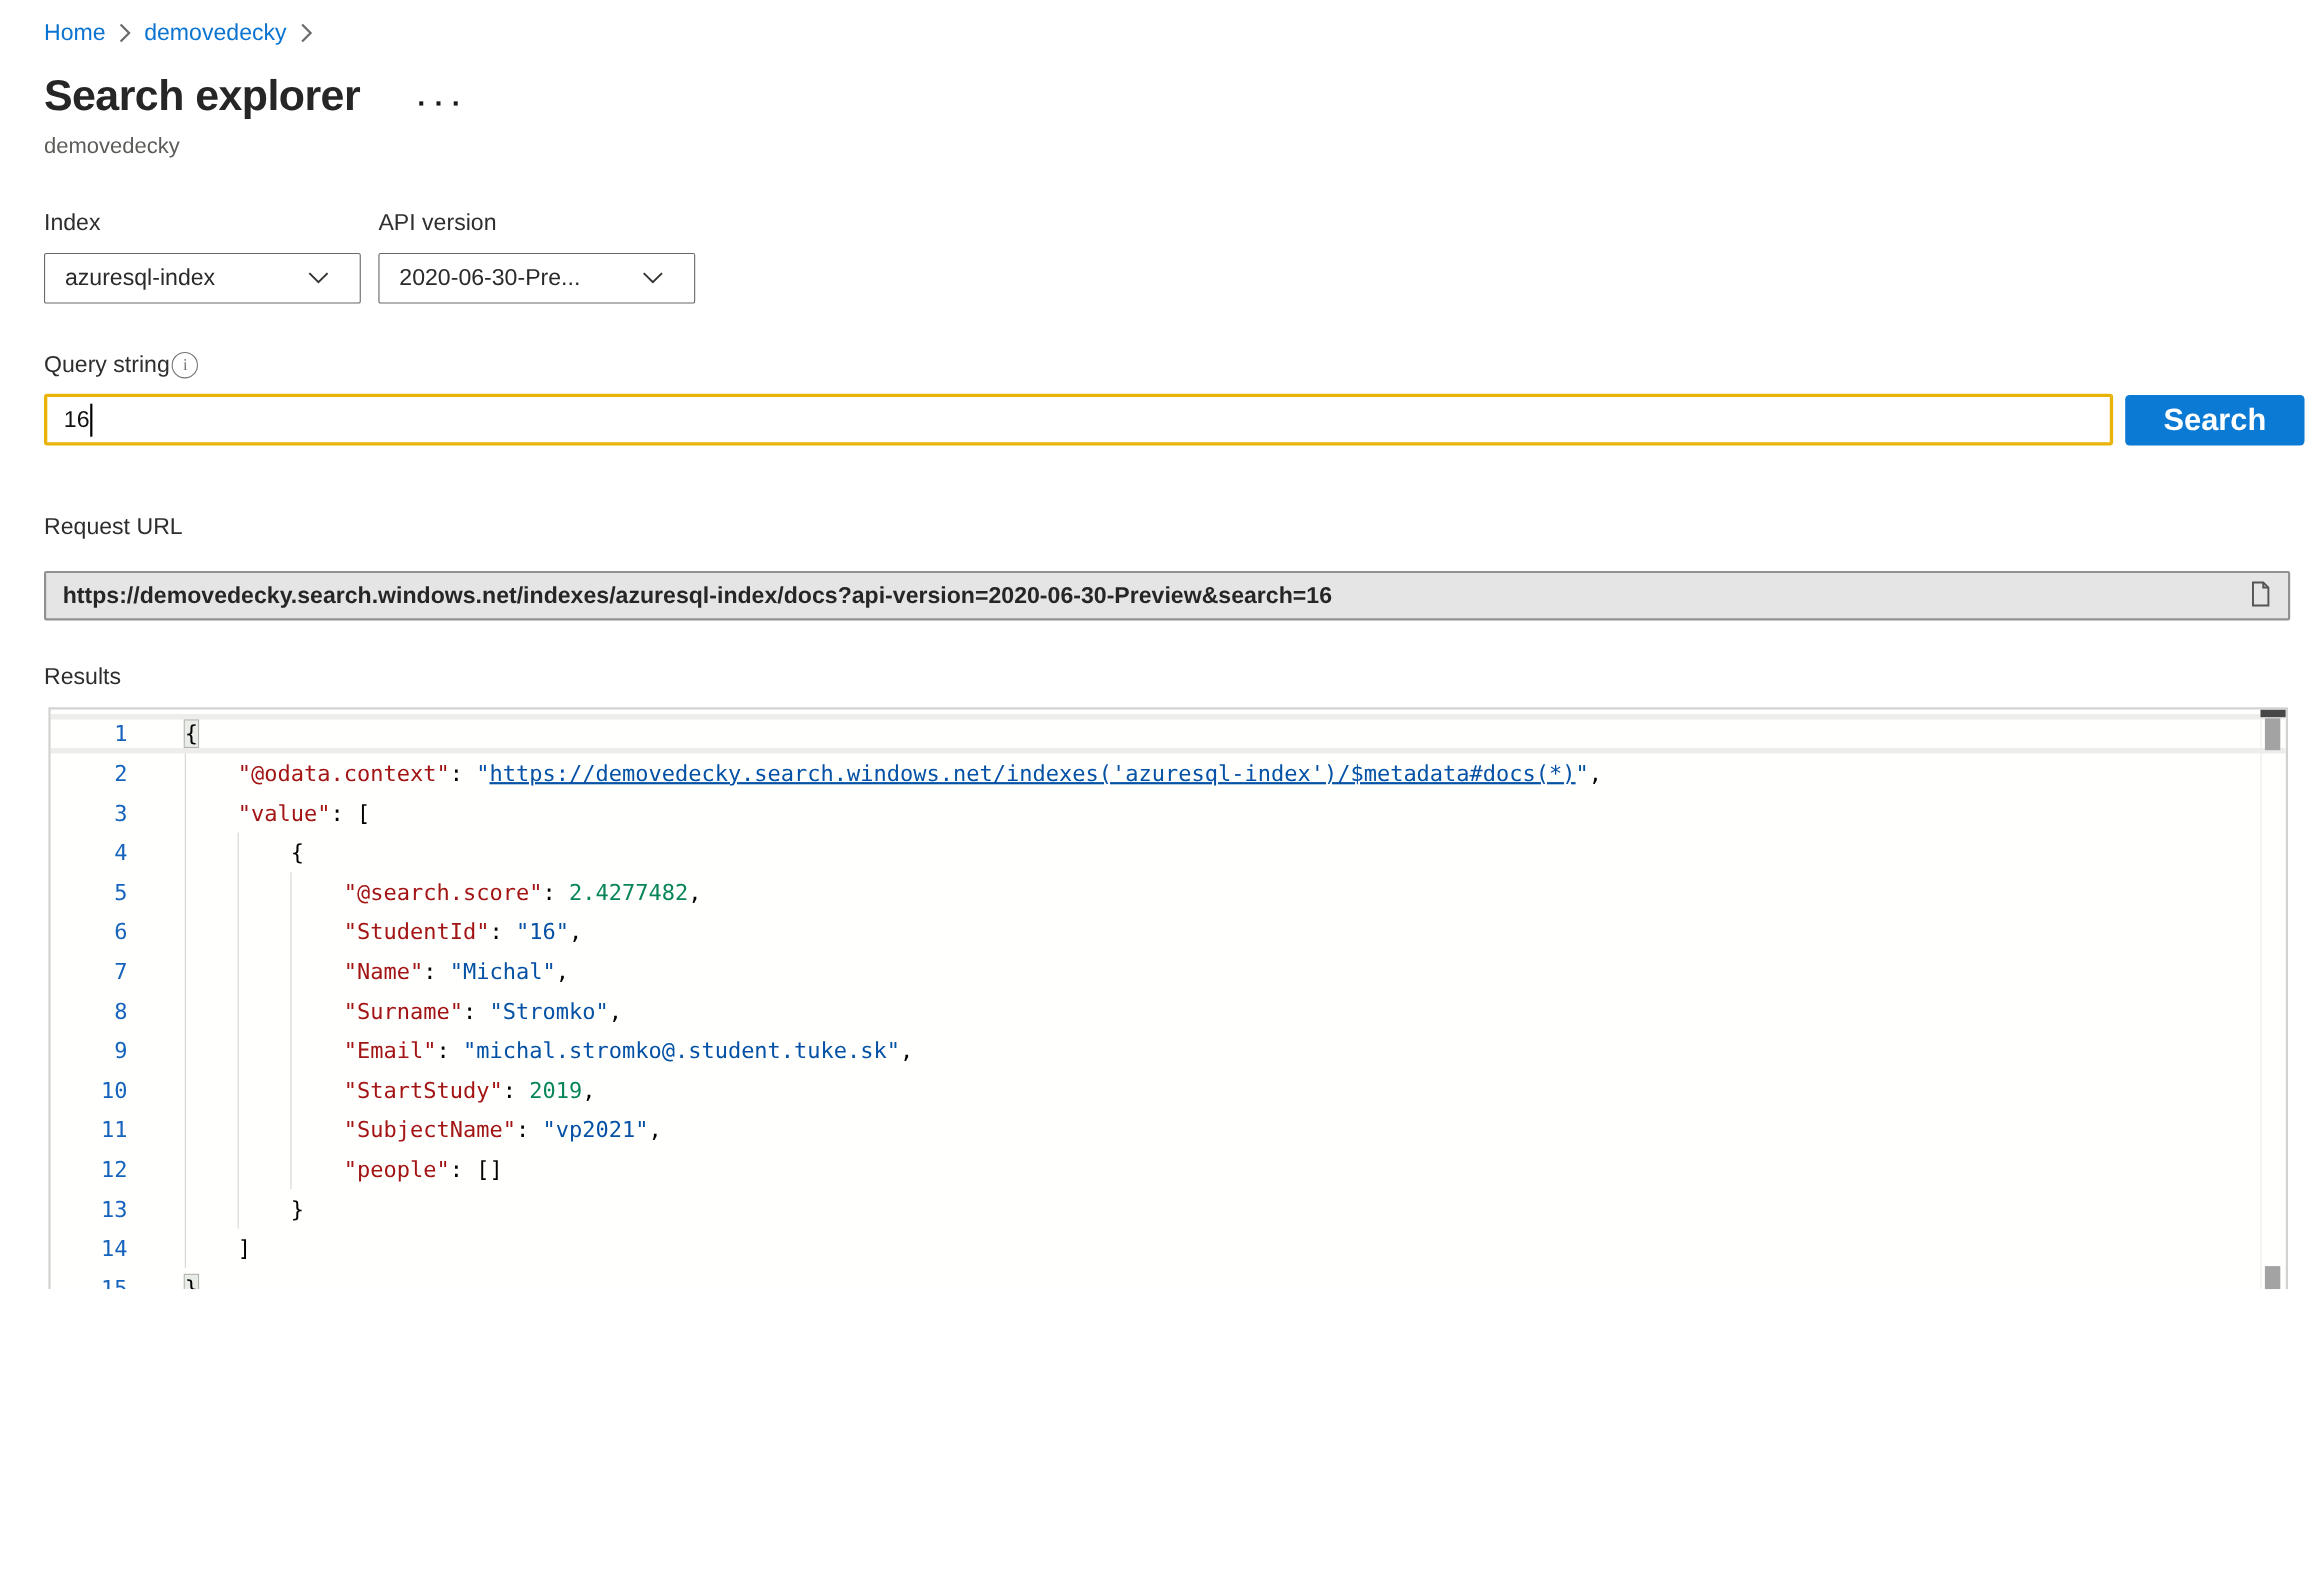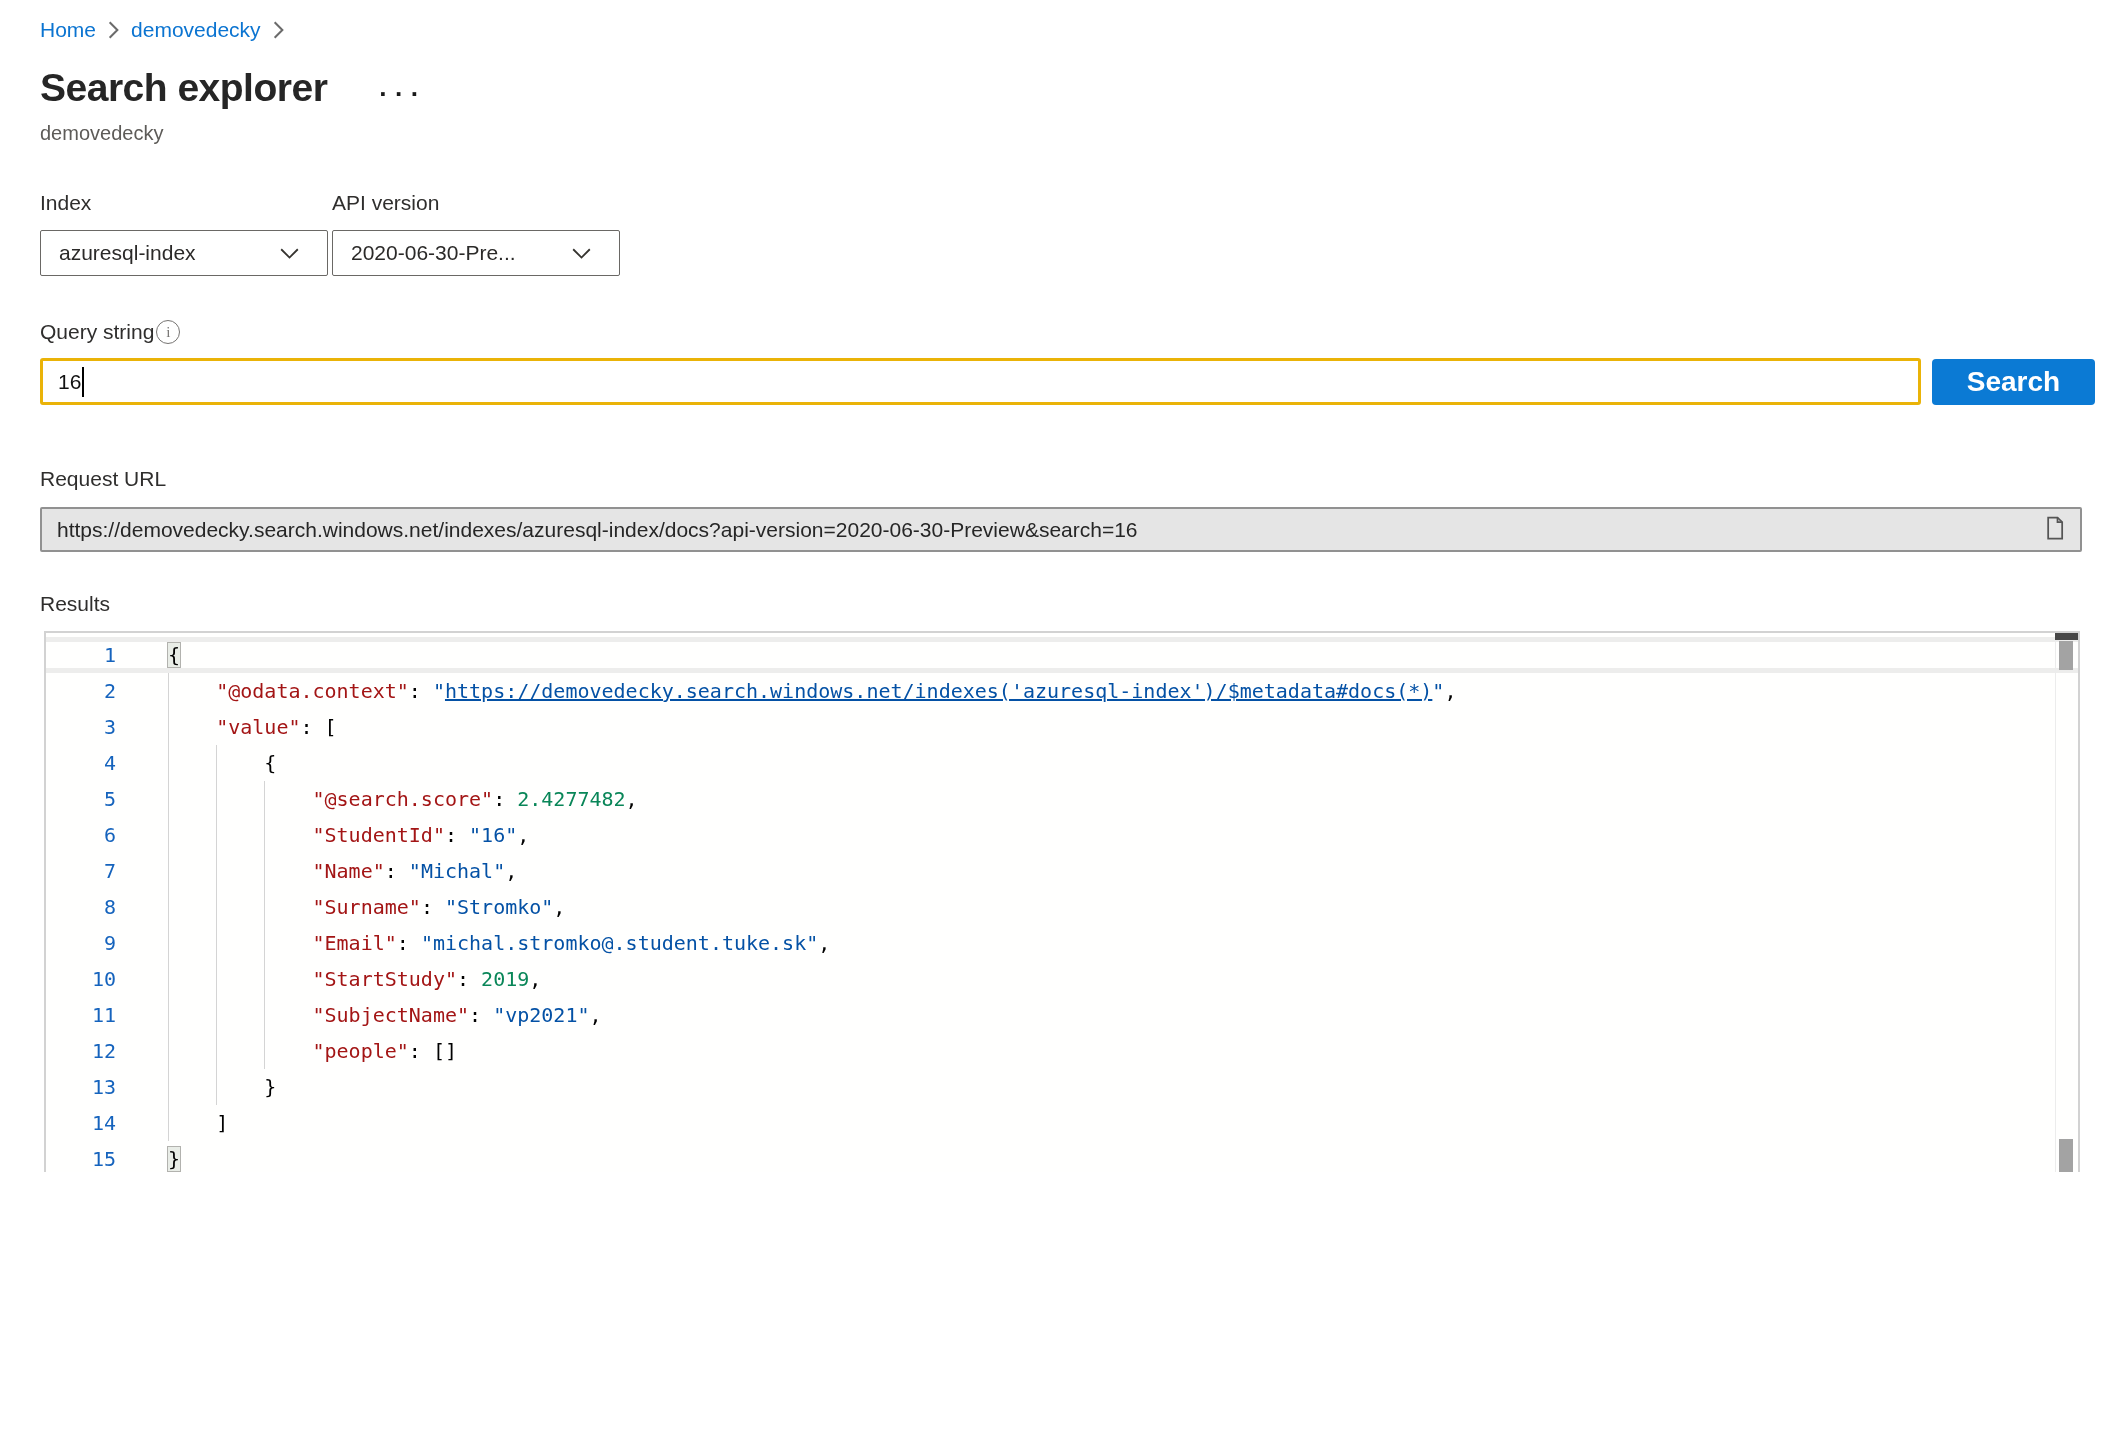--- a/index.html
+++ b/index.html
@@ -15,21 +15,21 @@
   .crumb { color:#0b74d1; text-decoration:none; cursor:pointer; }
   .crumb-sep { display:inline-flex; align-items:center; color:#6b6b6b; }
 
   
   .title-row { display:flex; align-items:flex-end; margin-top:24px; }
   .page-title { font-size:39px; font-weight:700; color:#262626; letter-spacing:-0.5px; }
   .more-btn { margin:0 0 6px 52px; font-size:26px; font-weight:700; letter-spacing:7px; color:#1a1a1a; cursor:pointer; line-height:20px; }
   .subtitle { margin-top:12px; font-size:20px; color:#5d5b58; }
 
   
-  .filters { display:flex; gap:4px; margin-top:46px; }
+  .filters { display:flex; gap:16px; margin-top:46px; }
   .field-label { font-size:21px; color:#2f2e2d; margin-bottom:15px; }
   .dropdown {
     width:288px; height:46px; border:1px solid #6a6865; border-radius:2px; background:#fff;
     display:flex; align-items:center; justify-content:space-between; padding:0 28px 0 18px;
     font-size:21px; color:#2b2a29; cursor:pointer;
   }
   .chev { flex:0 0 auto; margin-left:8px; }
 
   
   .query-section { margin-top:44px; }
@@ -46,24 +46,24 @@
   }
   .caret { display:inline-block; width:2px; height:30px; background:#000; margin-left:1px; }
   .search-btn {
     width:163px; height:46px; margin-left:11px; background:#0b7ad4; border:none; border-radius:4px;
     color:#fff; font-size:28px; font-weight:700; font-family:"Liberation Sans", sans-serif; cursor:pointer;
   }
 
   
   .request-section { margin-top:62px; }
   .url-field {
-    width:2042px; height:45px; margin-top:16px; background:#e5e5e5;
+    width:2042px; height:45px; margin-top:28px; background:#e5e5e5;
     border:2px solid #919191; border-radius:2px;
     display:flex; align-items:center; padding:0 12px 0 15px;
-    font-size:21px; color:#262626;
+    font-size:21px; color:#262626;font-weight:bold;
   }
   .url-text { flex:1; white-space:nowrap; overflow:hidden; }
   .copy-btn { flex:0 0 auto; background:none; border:none; cursor:pointer; display:flex; align-items:center; padding:2px; }
 
   
   .results-section { margin-top:40px; }
   .editor {
     position:relative; width:2036px; height:800px; margin-top:15px; margin-left:4px;
     border:2px solid #d2d2d2; background:#fffffe; overflow:hidden;
     font-family:"DejaVu Sans Mono","Liberation Mono",monospace; font-size:20px;

